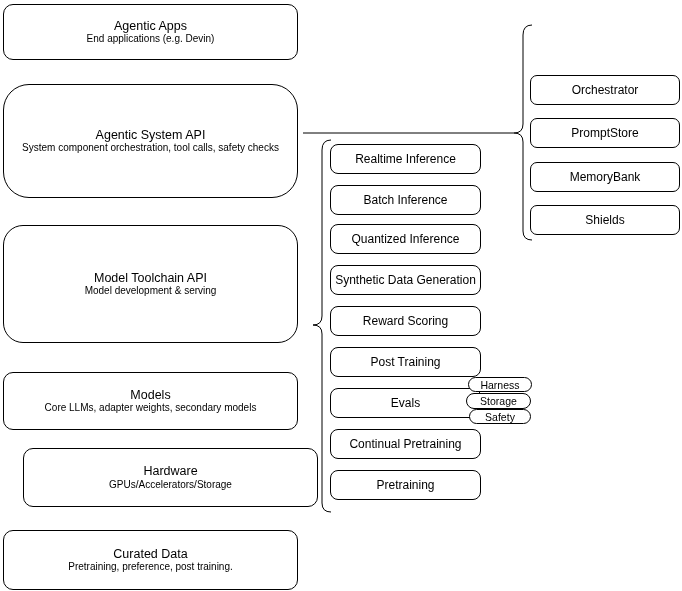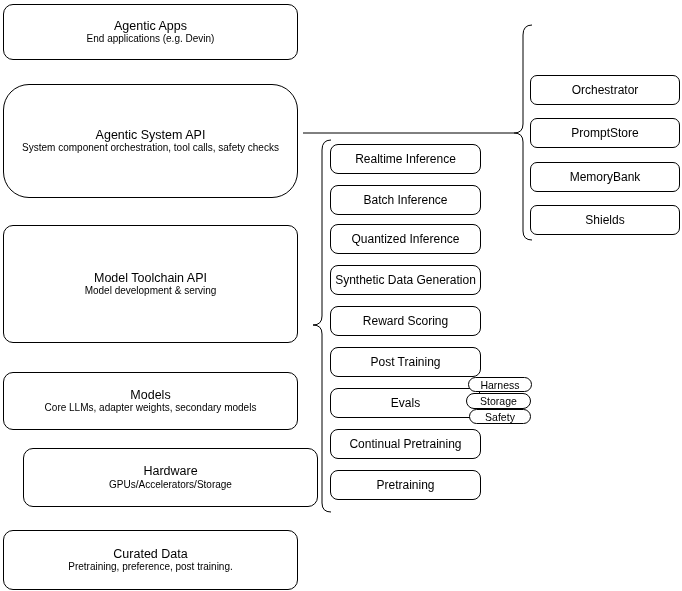--- a/index.html
+++ b/index.html
@@ -16,21 +16,21 @@
   
   .lbox{
     position:absolute;left:3px;width:295px;
     border:1px solid #000;border-radius:10px;background:#fff;
     box-sizing:border-box;
     display:flex;flex-direction:column;align-items:center;justify-content:center;
     gap:0;text-align:left;z-index:2;
   }
   .lb1{top:4px;height:56px;}
   .lb2{top:84px;height:114px;border-radius:26px;}
-  .lb3{top:225px;height:118px;border-radius:10px;}
+  .lb3{top:225px;height:118px;border-radius:20px;}
   .lb4{top:372px;height:58px;}
   .lb5{top:448px;height:59px;margin-left:20px;}
   .lb6{top:530px;height:60px;}
   .title{font-size:12.5px;line-height:1.1;}
   .sub{font-size:10px;line-height:1.1;padding:0 8px;}
 
   
   .mbox{
     position:absolute;left:330px;width:151px;height:30px;
     border:1px solid #000;border-radius:8px;background:#fff;

